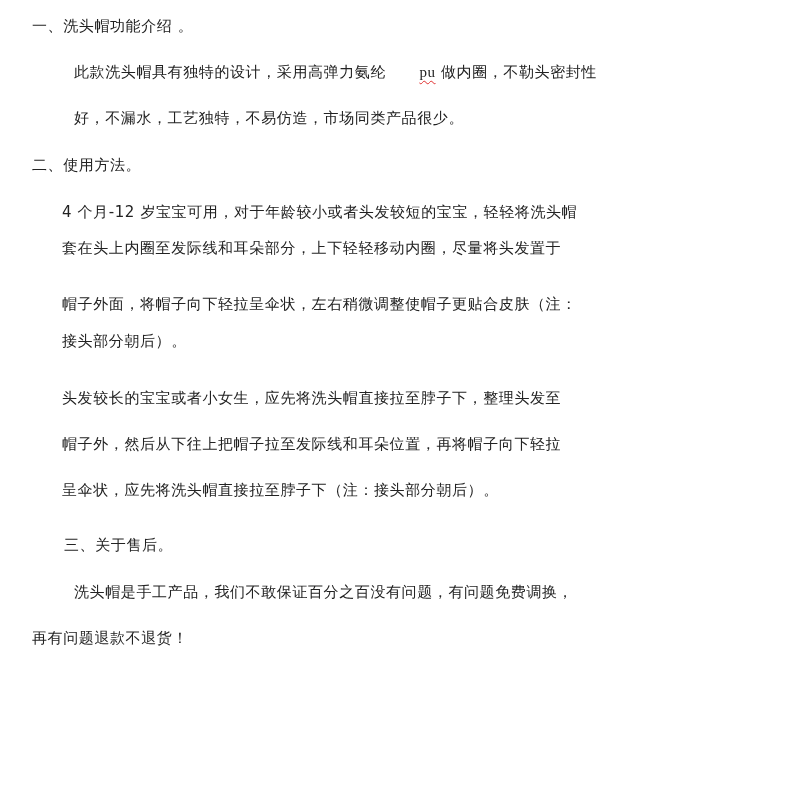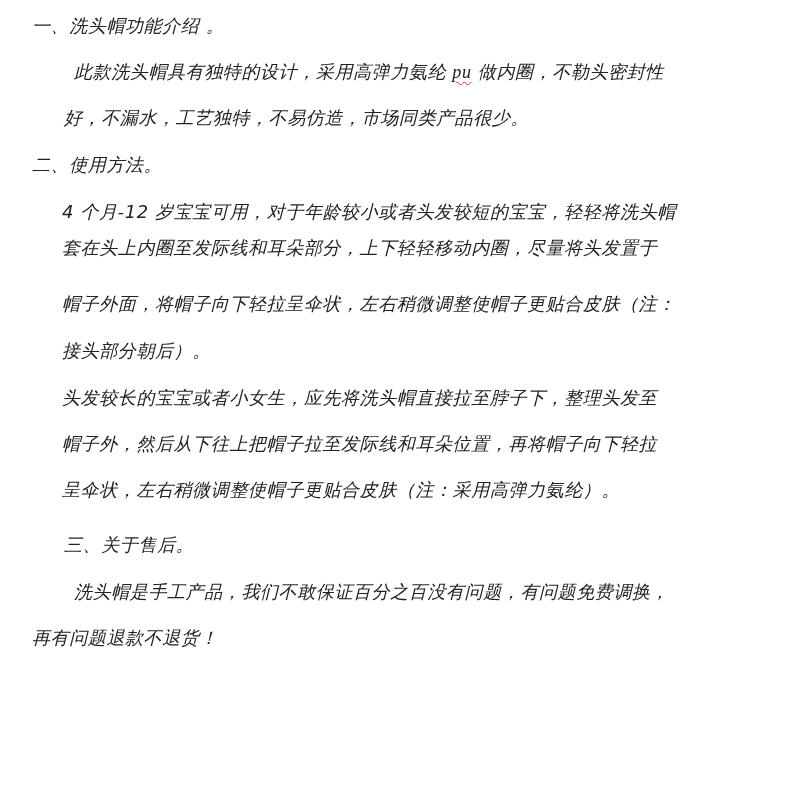--- a/index.html
+++ b/index.html
@@ -1,37 +1,37 @@
 <!DOCTYPE html>
 <html><head>
 <meta charset="utf-8">
 <style>
   html, body { margin: 0; padding: 0; background: #ffffff; }
   body { width: 800px; height: 800px; position: relative; overflow: hidden;
          font-family: "DejaVu Sans", "Liberation Sans", sans-serif; color: #222222; }
-  .line { position: absolute; font-size: 18px; line-height: 24px; white-space: nowrap; letter-spacing: 0.6px; font-style: italic; }
+  .line { position: absolute; font-size: 15px; line-height: 24px; white-space: nowrap; letter-spacing: 0.6px; }
   .spell { text-decoration: underline wavy #e03030; text-decoration-thickness: 1px; text-underline-offset: 3px;
-           font-family: "Liberation Serif", serif; }
+           font-family: "Liberation Serif", serif; margin-left: 28px; }
 </style>
 </head>
 <body>
 
 <div>
 
   <div class="line" style="left:32px; top:14px;">一、洗头帽功能介绍 。</div>
   <div class="line" style="left:74px; top:60px;">
     <span>此款洗头帽具有独特的设计，采用高弹力氨纶 </span><span class="spell">pu</span><span> 做内圈，不勒头密封性</span>
   </div>
-  <div class="line" style="left:64px; top:106px;text-align:center;">好，不漏水，工艺独特，不易仿造，市场同类产品很少。</div>
+  <div class="line" style="left:74px; top:106px;text-align:center;">好，不漏水，工艺独特，不易仿造，市场同类产品很少。</div>
 
   <div class="line" style="left:32px; top:153px;">二、使用方法。</div>
   <div class="line" style="left:62px; top:200px;text-align:right;">4 个月-12 岁宝宝可用，对于年龄较小或者头发较短的宝宝，轻轻将洗头帽</div>
   <div class="line" style="left:62px; top:236px;">套在头上内圈至发际线和耳朵部分，上下轻轻移动内圈，尽量将头发置于</div>
   <div class="line" style="left:62px; top:292px;">帽子外面，将帽子向下轻拉呈伞状，左右稍微调整使帽子更贴合皮肤（注：</div>
-  <div class="line" style="left:62px; top:339px;text-align:right;">接头部分朝后）。</div>
+  <div class="line" style="left:62px; top:329px;text-align:right;">接头部分朝后）。</div>
   <div class="line" style="left:62px; top:386px;">头发较长的宝宝或者小女生，应先将洗头帽直接拉至脖子下，整理头发至</div>
   <div class="line" style="left:62px; top:432px;">帽子外，然后从下往上把帽子拉至发际线和耳朵位置，再将帽子向下轻拉</div>
-  <div class="line" style="left:62px; top:478px;">呈伞状，左右稍微调整使帽子更贴合皮肤（注：采用高弹力氨纶）。</div>
+  <div class="line" style="left:62px; top:478px;">呈伞状，应先将洗头帽直接拉至脖子下（注：接头部分朝后）。</div>
 
   <div class="line" style="left:32px; top:533px;margin-left:32px;">三、关于售后。</div>
   <div class="line" style="left:74px; top:580px;">洗头帽是手工产品，我们不敢保证百分之百没有问题，有问题免费调换，</div>
   <div class="line" style="left:32px; top:626px;">再有问题退款不退货！</div>
 </div>
 
 </body></html>

